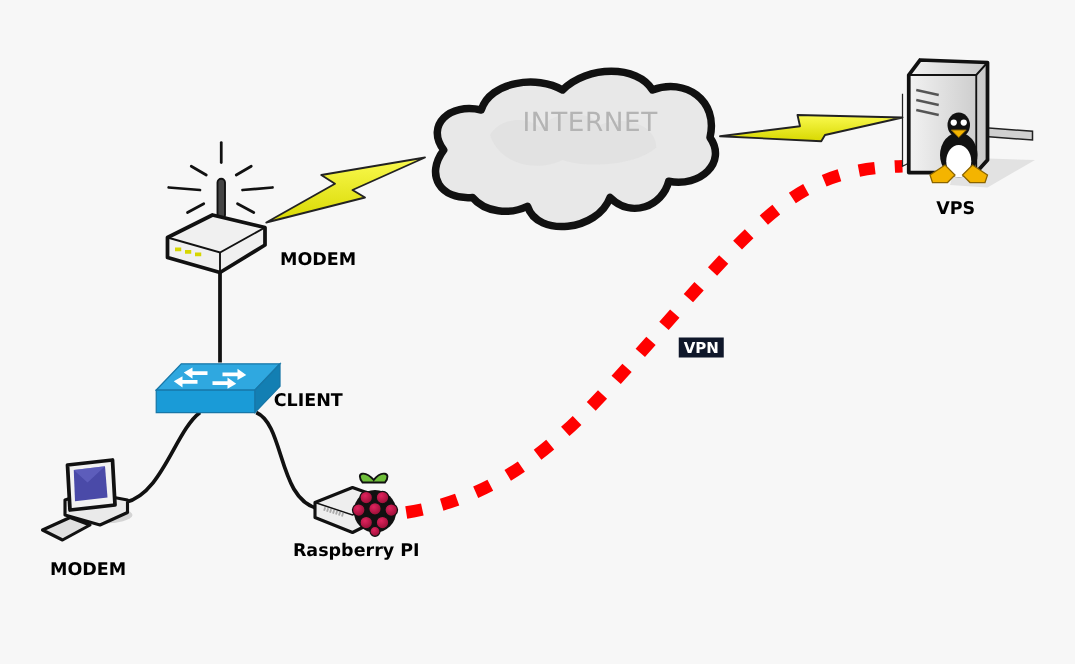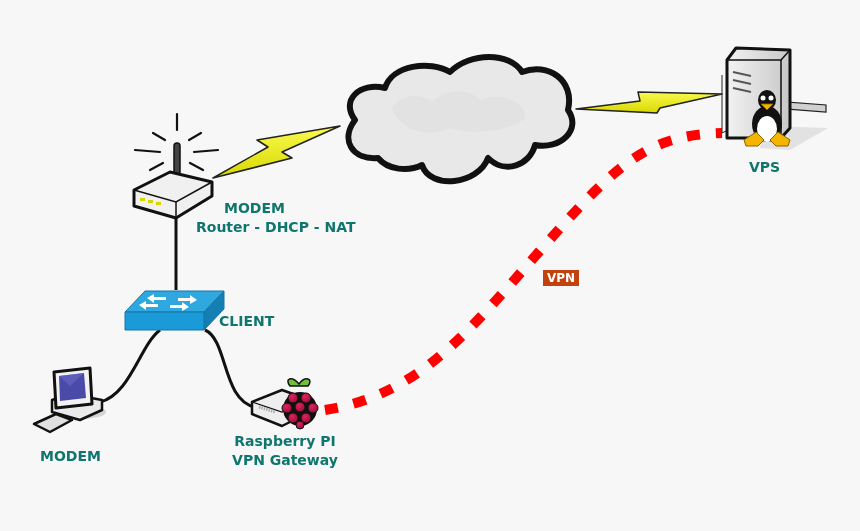--- a/index.html
+++ b/index.html
@@ -4,28 +4,28 @@
   <style>
     html, body { margin: 0; padding: 0; }
     body {
       width: 860px; height: 531px; overflow: hidden;
       background: #f7f7f7;
       font-family: "DejaVu Sans", sans-serif;
     }
     #stage { position: relative; width: 860px; height: 531px; }
     #stage svg { position: absolute; left: 0; top: 0; }
     .lbl {
-      position: absolute; font-weight: bold; font-size: 14px; color: #0f766e;
+      position: absolute; font-weight: bold; font-size: 14px; color: #000000;
       line-height: 18px; white-space: nowrap;
       font-family: "DejaVu Sans", sans-serif;
     }
     .center { text-align: center; transform: translateX(-50%); }
     #vpn-badge {
       position: absolute; left: 543px; top: 270px;
-      background: #c2410c; color: #fff; font-weight: bold; font-size: 12px;
+      background: #0f172a; color: #fff; font-weight: bold; font-size: 12px;
       padding: 0 4px; line-height: 16px;
       font-family: "DejaVu Sans", sans-serif;
     }
     #internet-text {
       position: absolute; left: 418px; top: 86px; font-size: 21px; color: #b4b4b4;
       font-family: "DejaVu Sans", sans-serif; letter-spacing: 0.5px;
     }
   </style>
 </head>
 <body>
@@ -156,27 +156,26 @@
       <ellipse cx="767" cy="129" rx="10" ry="13" fill="#fff"></ellipse>
       <ellipse cx="767" cy="100" rx="9" ry="10" fill="#111"></ellipse>
       <circle cx="763" cy="98" r="2.5" fill="#fff"></circle>
       <circle cx="771" cy="98" r="2.5" fill="#fff"></circle>
       <path d="M761 104 L773 104 L767 110 Z" fill="#f4b400" stroke="#8a6400" stroke-width="0.8"></path>
       <path d="M744 140 L756 132 L764 140 L758 146 L746 146 Z" fill="#f4b400" stroke="#8a6400" stroke-width="1"></path>
       <path d="M790 140 L778 132 L770 140 L776 146 L788 146 Z" fill="#f4b400" stroke="#8a6400" stroke-width="1"></path>
     </g>
   </svg>
 
+  <div id="internet-text">INTERNET</div>
 
   <div class="lbl" style="left:224px; top:199px;">MODEM</div>
-  <div class="lbl" style="left:196px; top:218px;">Router - DHCP - NAT</div>
 
   <div class="lbl" style="left:219px; top:312px;">CLIENT</div>
 
   <div class="lbl" style="left:40px; top:447px;">MODEM</div>
 
   <div class="lbl center" style="left:285px; top:432px;text-align:center;">Raspberry PI</div>
-  <div class="lbl center" style="left:285px; top:451px;">VPN Gateway</div>
 
   <div class="lbl" style="left:749px; top:158px;">VPS</div>
 
   <div id="vpn-badge">VPN</div>
 </div>
 
 </body></html>

